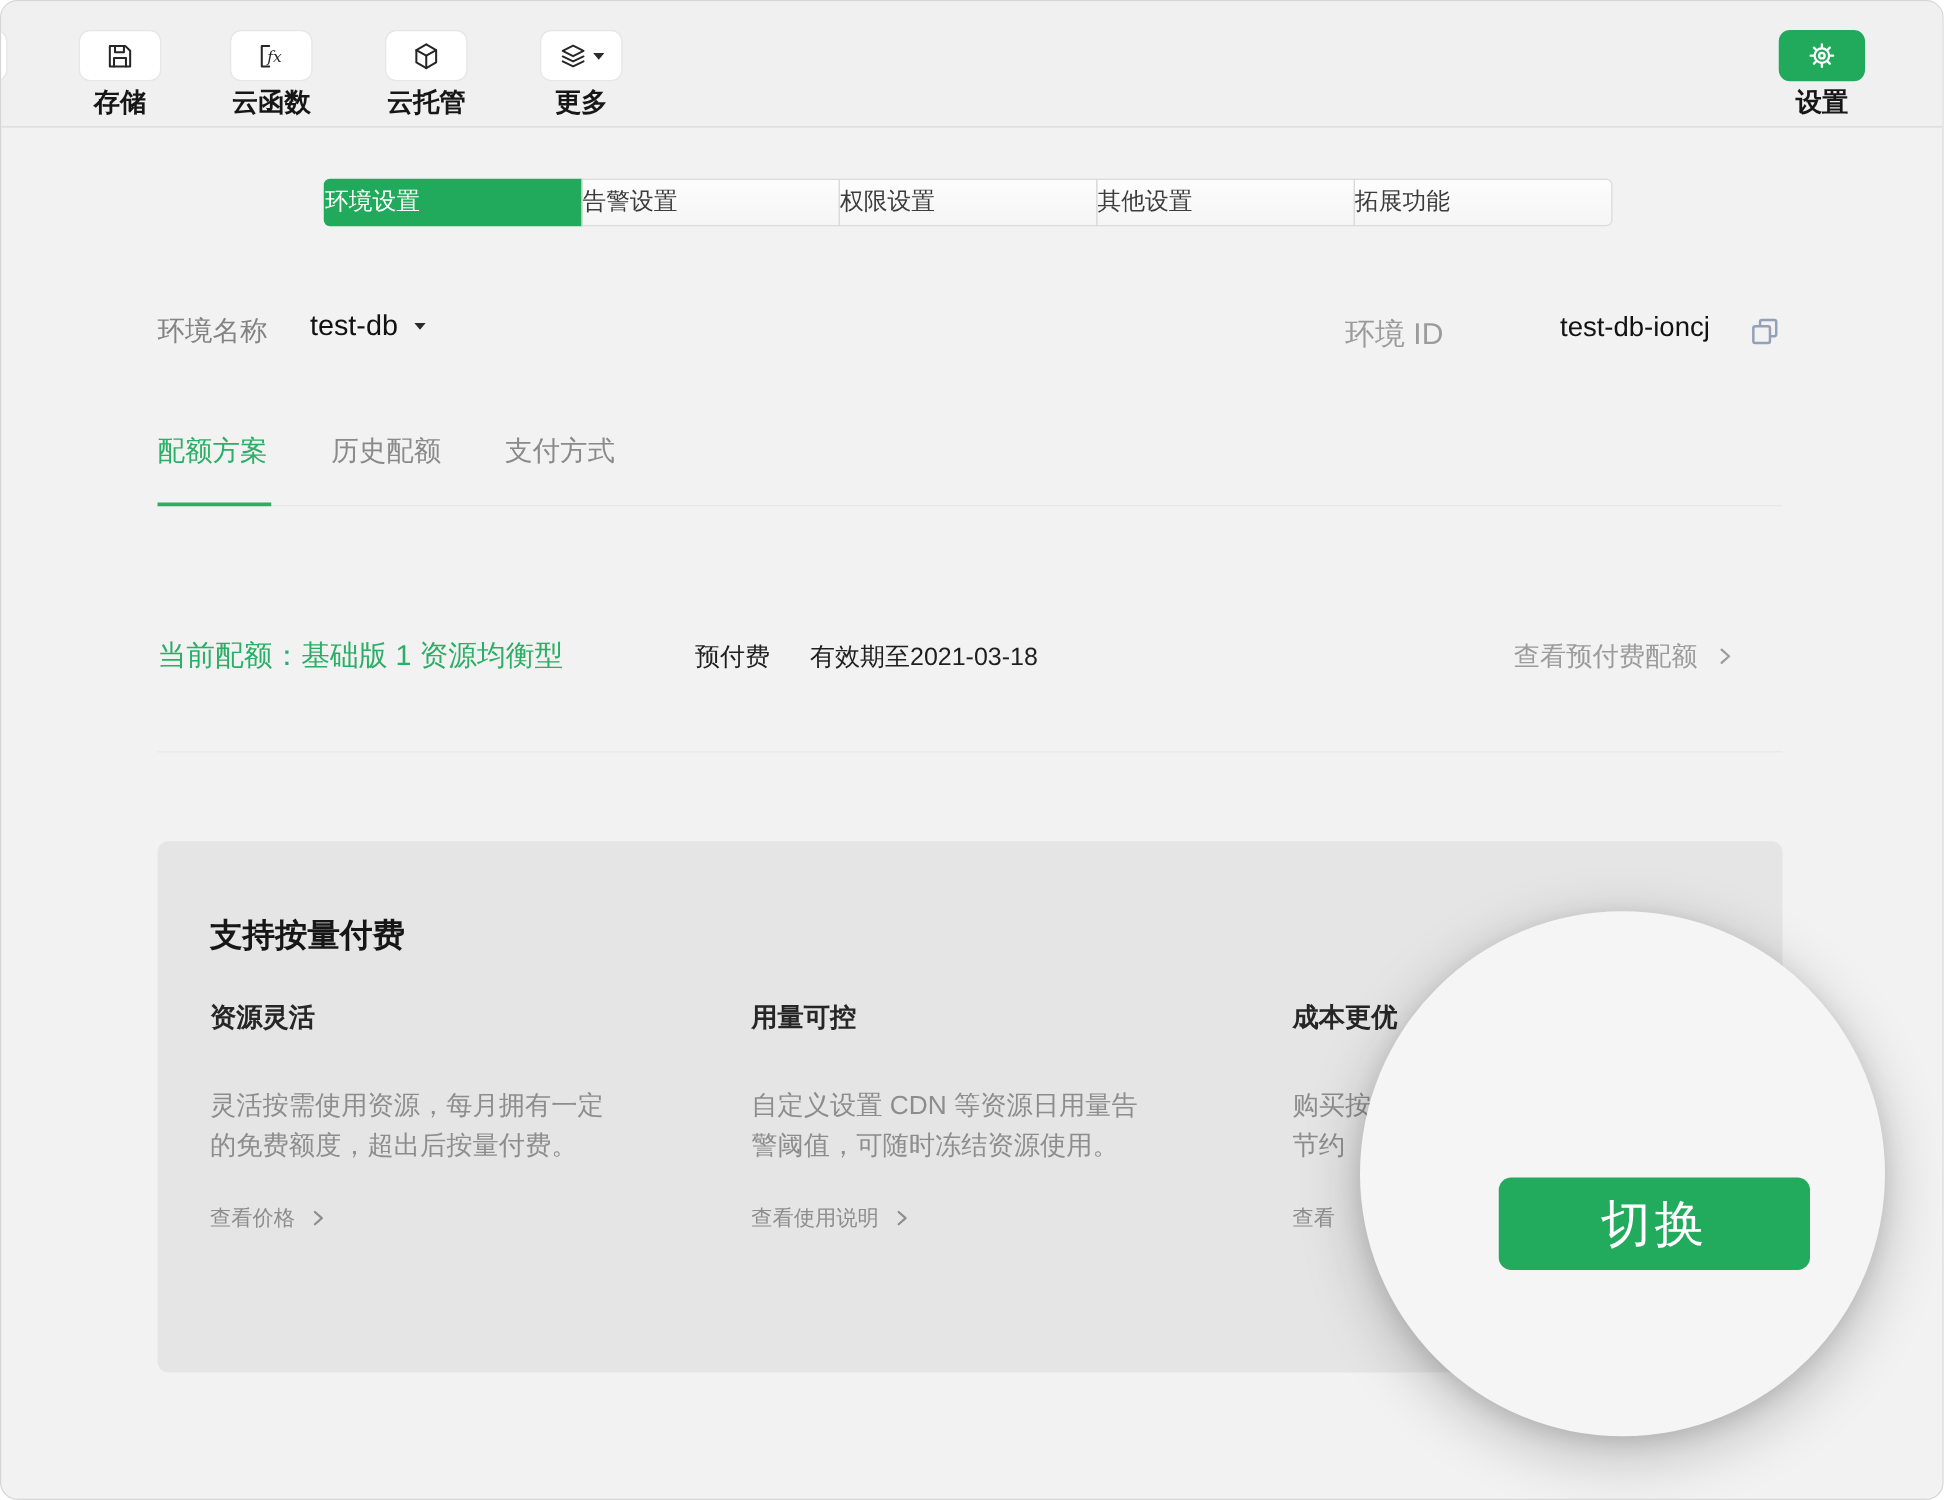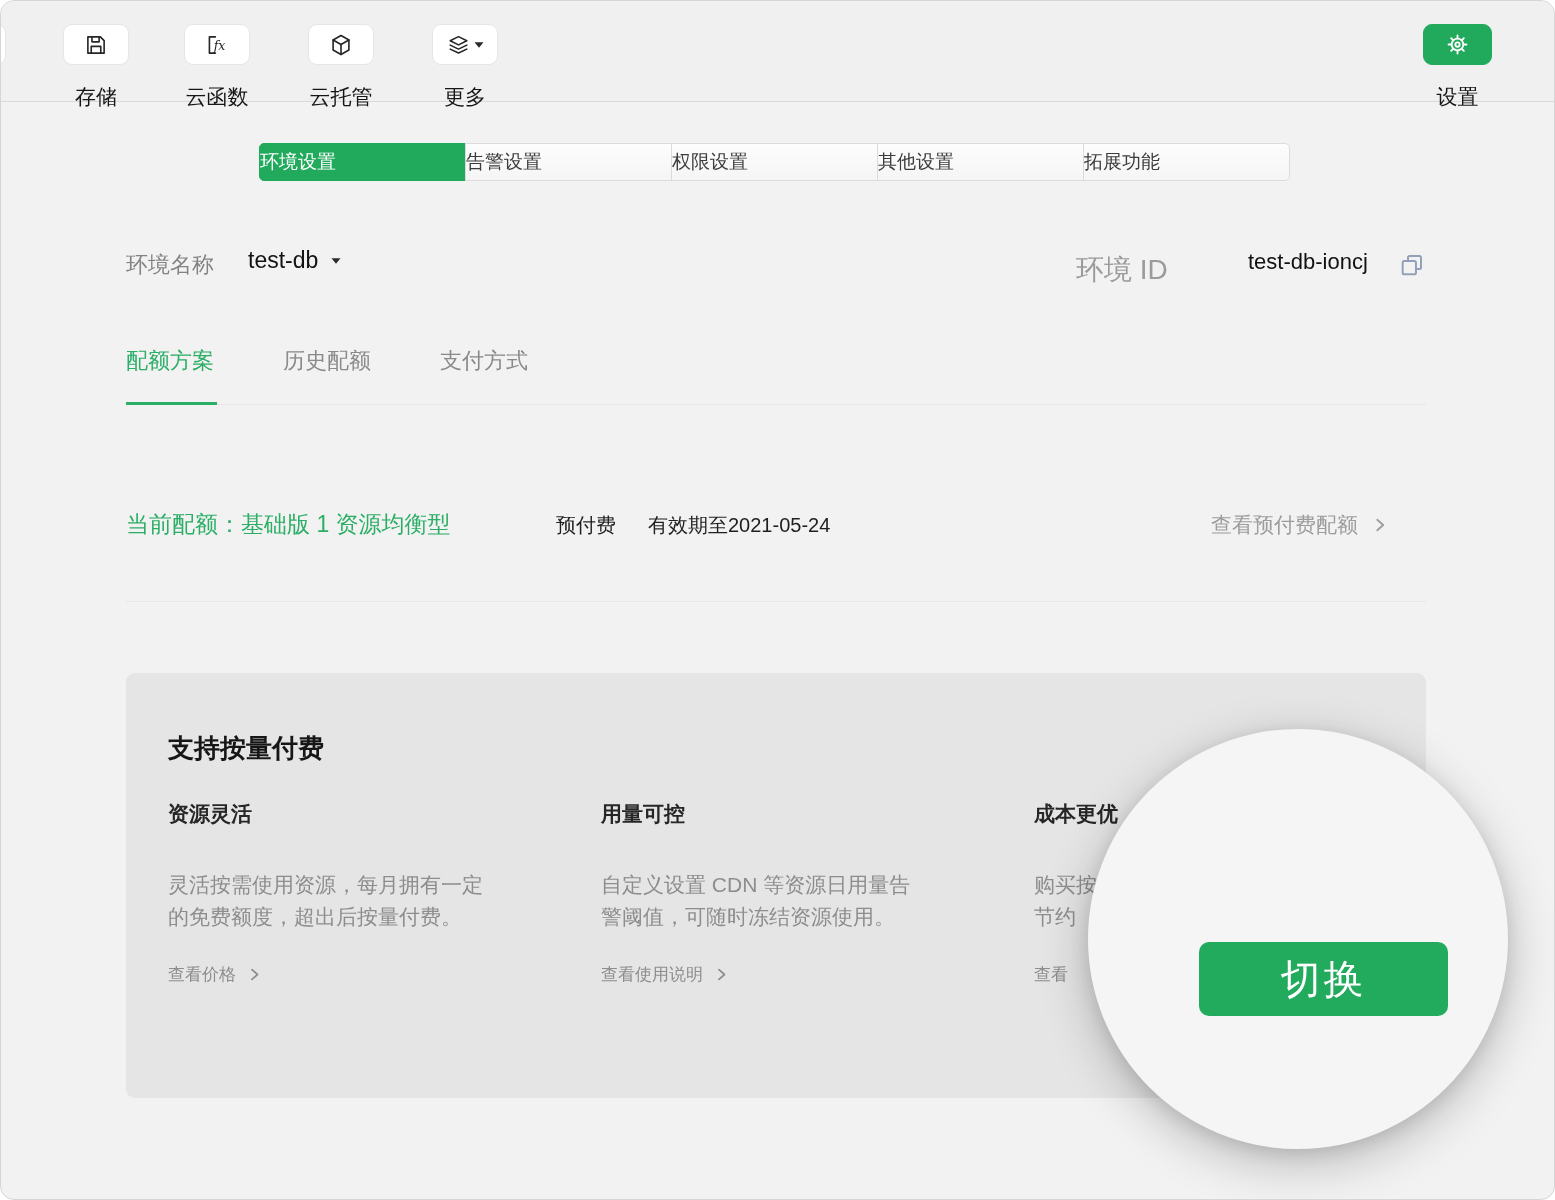--- a/index.html
+++ b/index.html
@@ -13,46 +13,46 @@
   body{font-family:"Liberation Sans","DejaVu Sans",sans-serif;}
   .window{
     position:relative;width:1555px;height:1200px;margin:0 auto;
     background:#f2f2f3;border:1px solid #d5d5d6;border-radius:14px;
     overflow:hidden;
   }
   
   .toolbar{position:absolute;left:0;top:0;right:0;height:101px;background:#f0f0f1;border-bottom:1px solid #d9d9da;}
   .tool-item{position:absolute;top:23px;width:66px;display:flex;flex-direction:column;align-items:center;cursor:pointer;}
   .tool-box{width:66px;height:41px;background:#ffffff;border:1px solid #e6e6e7;border-radius:9px;display:flex;align-items:center;justify-content:center;gap:3px;}
-  .tool-label{margin-top:18px;font-size:21px;color:#161616;white-space:nowrap;}
+  .tool-label{margin-top:3px;font-size:21px;color:#161616;white-space:nowrap;font-weight:bold;}
   .tool-item.partial{left:-61px;}
   .tool-item.i-storage{left:62px;}
   .tool-item.i-function{left:183px;}
   .tool-item.i-hosting{left:307px;}
   .tool-item.i-more{left:431px;}
   .tool-item.i-settings{left:1422px;width:69px;}
   .tool-box.green{width:69px;background:var(--green);border-color:var(--green);}
   .caret-down{width:0;height:0;border:5px solid transparent;border-top:6px solid #2b2b2b;border-bottom:none;}
   .caret-down.small{transform:scale(.9);}
   
   .tabs{position:absolute;left:258px;top:142px;display:flex;}
   .tab{width:207px;height:38px;line-height:36px;font-size:19px;color:#3c3c3c;
        background:linear-gradient(#fdfdfe,#f5f5f6);border:1px solid #dbdbdc;margin-left:-1px;cursor:pointer;}
   .tab:first-child{margin-left:0;border-top-left-radius:5px;border-bottom-left-radius:5px;}
   .tab:last-child{border-top-right-radius:5px;border-bottom-right-radius:5px;}
   .tab.active{background:var(--green);border-color:var(--green);color:#ffffff;}
   
   .env-name-label{position:absolute;left:125px;top:249px;font-size:22px;color:#838383;}
   .env-name-dropdown{position:absolute;left:247px;top:246px;display:flex;align-items:center;gap:13px;cursor:pointer;}
   .env-name-value{font-size:23px;color:#121212;}
-  .env-id-label{position:absolute;left:1075px;top:250px;font-size:28px;color:#9b9b9b;}
+  .env-id-label{position:absolute;left:1075px;top:250px;font-size:24px;color:#9b9b9b;}
   .env-id-value{position:absolute;left:1247px;top:248px;font-size:22px;color:#121212;}
   .copy-btn{position:absolute;left:1397px;top:250px;width:28px;height:28px;cursor:pointer;background:none;border:none;}
   
-  .subtabs{position:absolute;left:125px;top:345px;display:flex;gap:69px;}
+  .subtabs{position:absolute;left:125px;top:345px;display:flex;gap:51px;}
   .subtab{font-size:22px;color:#8a8a8a;cursor:pointer;white-space:nowrap;}
   .subtab.active{color:var(--green-text);}
   .subtab-line{position:absolute;left:125px;top:403px;width:1300px;height:1px;background:#e7e7e8;}
   .subtab-underline{position:absolute;left:125px;top:401px;width:91px;height:3px;background:var(--green-text);}
   
   .quota-current{position:absolute;left:125px;top:508px;font-size:23px;font-weight:500;color:var(--green-text);}
   .quota-billing{position:absolute;left:555px;top:511px;font-size:20px;font-weight:500;color:#1f1f1f;}
   .quota-validity{position:absolute;left:647px;top:511px;font-size:20px;font-weight:500;color:#1f1f1f;}
   .quota-link{position:absolute;left:1210px;top:510px;display:flex;align-items:center;gap:14px;font-size:21px;color:#9c9c9c;cursor:pointer;}
   .divider{position:absolute;left:125px;top:600px;width:1300px;height:1px;background:#e7e7e8;}
@@ -185,21 +185,21 @@
   <div class="subtabs">
     <div class="subtab active">配额方案</div>
     <div class="subtab">历史配额</div>
     <div class="subtab">支付方式</div>
   </div>
   <div class="subtab-line"></div>
   <div class="subtab-underline"></div>
 
   <div class="quota-current">当前配额：基础版 1 资源均衡型</div>
   <div class="quota-billing">预付费</div>
-  <div class="quota-validity">有效期至2021-05-24</div>
+  <div class="quota-validity">有效期至2021-03-18</div>
   <div class="quota-link">
     <span>查看预付费配额</span>
     <span>
       <svg width="16" height="16" viewBox="0 0 14 14" fill="none" stroke="#9c9c9c" stroke-width="1.6" stroke-linecap="round" stroke-linejoin="round">
         <path d="M4.6 2.4 L9.8 7 L4.6 11.6"></path>
       </svg>
     </span>
   </div>
   <div class="divider"></div>
 

